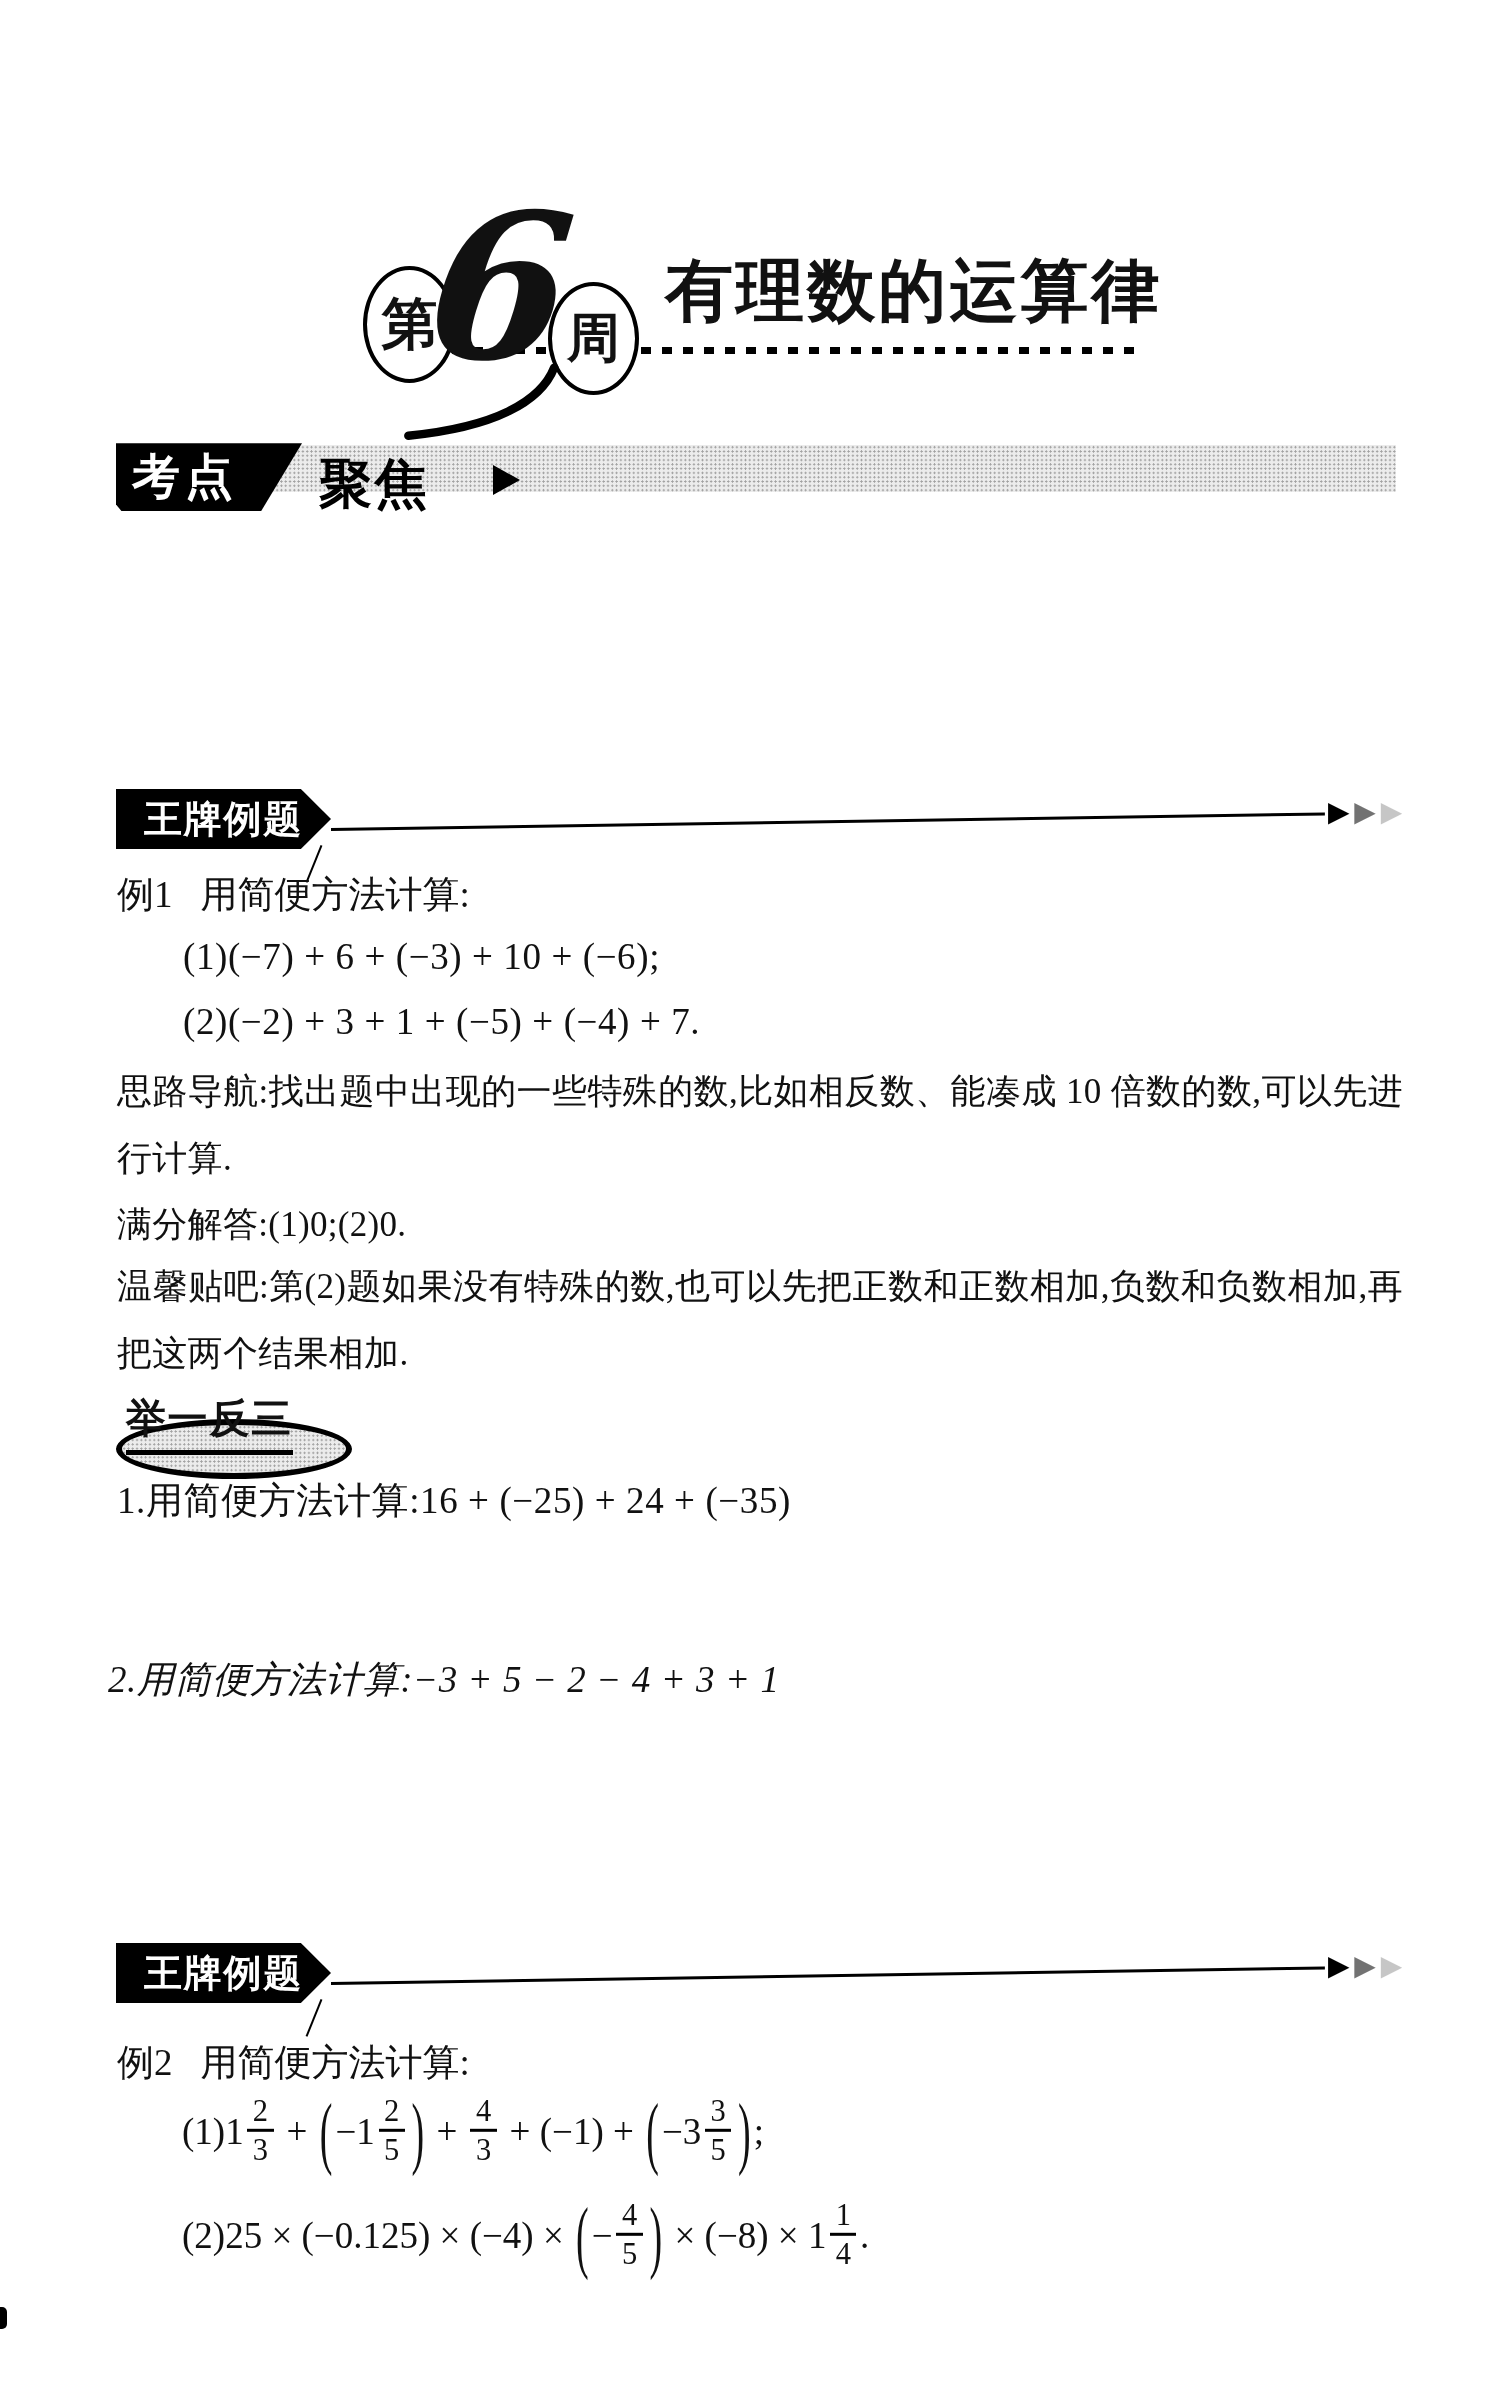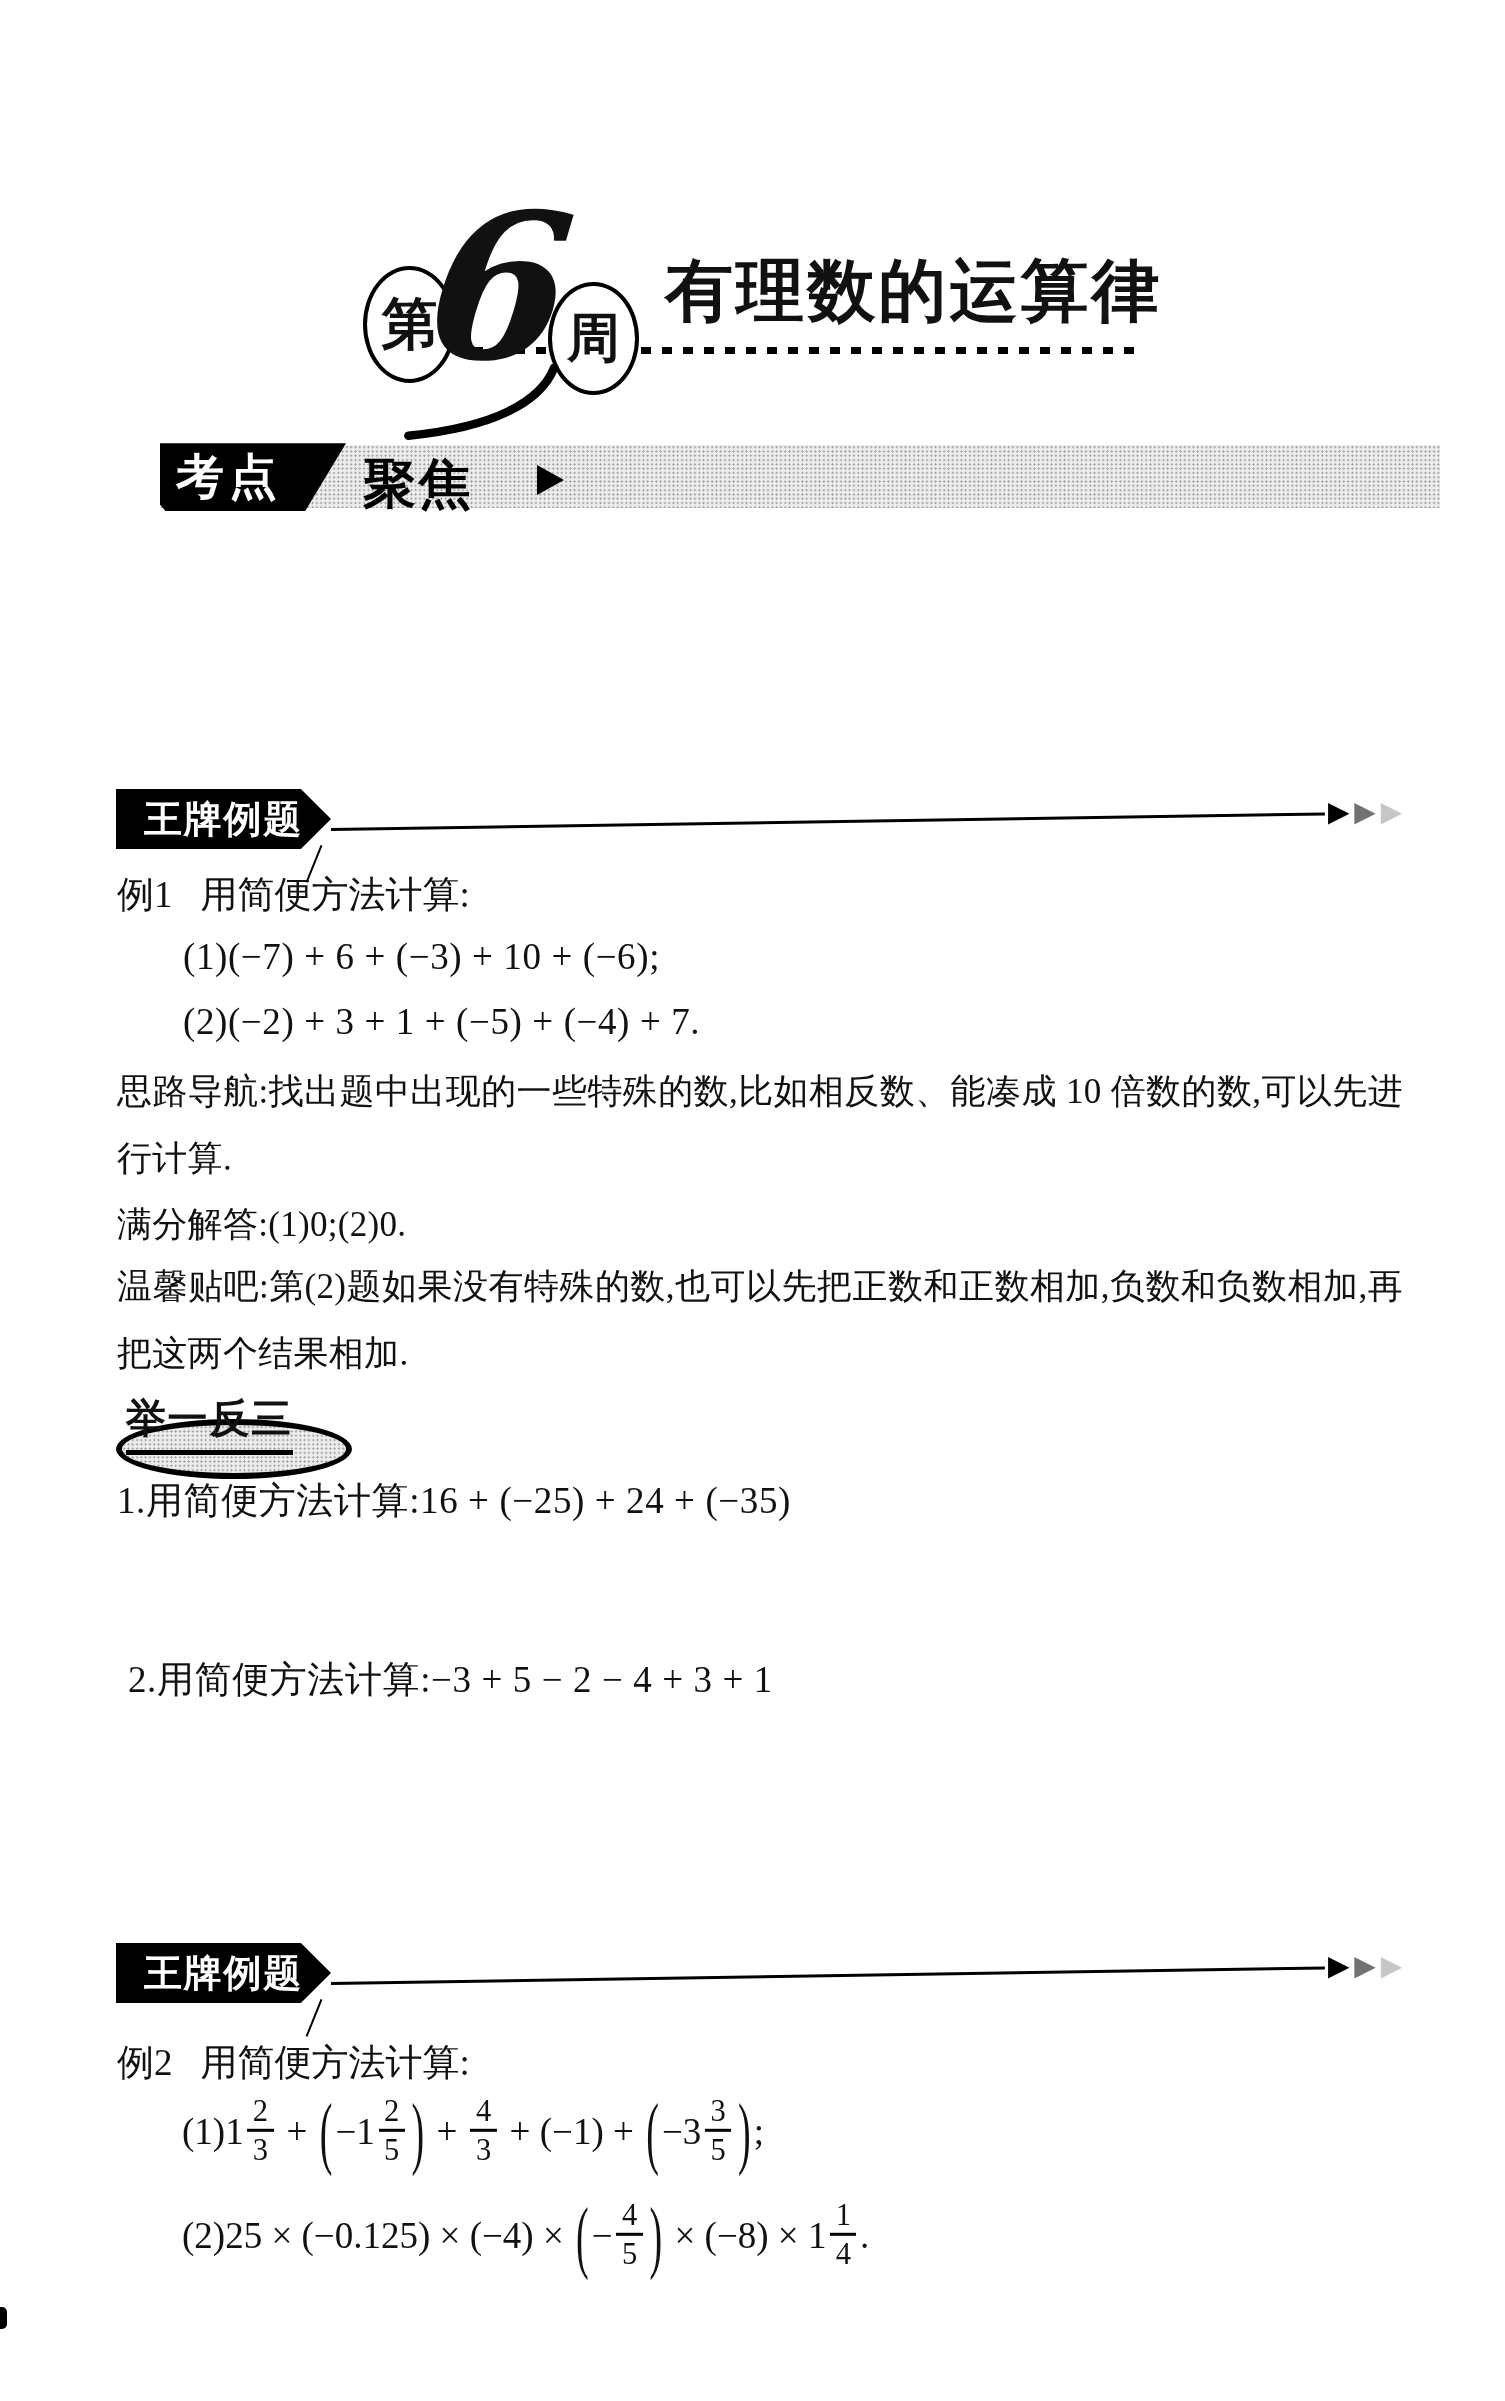--- a/index.html
+++ b/index.html
@@ -24,21 +24,21 @@
               font-weight:900;font-size:68px;letter-spacing:3.1px;white-space:nowrap;}
   .title-underline{position:absolute;left:89px;top:139px;width:687px;height:6.7px;
                    background:repeating-linear-gradient(to right,#000 0 9.8px,transparent 9.8px 21px);}
 
   
   .halftone{background-color:#ececec;
             background-image:radial-gradient(#a2a2a2 0.9px,transparent 1px);
             background-size:4.3px 4.3px;}
 
   
-  .focus-bar{position:absolute;top:445px;left:116px;width:1280px;height:63px;margin-left:44px;}
+  .focus-bar{position:absolute;top:445px;left:116px;width:1280px;height:47px;}
   .focus-label{position:absolute;left:0;top:-1.8px;height:68px;width:186px;background:#000;
                clip-path:polygon(0 0,100% 0,78% 100%,3% 100%,0 90%);
                display:flex;align-items:center;padding-left:16px;box-sizing:border-box;}
   .focus-label span{color:#fff;font-family:"Liberation Sans","DejaVu Sans",sans-serif;
                     font-weight:700;font-size:48px;letter-spacing:4.9px;}
   .focus-secondary{position:absolute;left:203px;top:3.7px;color:#000;
                    font-family:"Liberation Sans","DejaVu Sans",sans-serif;
                    font-weight:700;font-size:53px;letter-spacing:2.4px;}
   .focus-triangle{position:absolute;left:377px;top:19.5px;width:0;height:0;
                   border-left:27px solid #000;border-top:15.3px solid transparent;
@@ -154,21 +154,21 @@
   </div>
   <div class="para" style="top:1253px;">
     <span>温馨贴吧:</span><span>第(2)题如果没有特殊的数,也可以先把正数和正数相加,负数和负数相加,再把这两个结果相加.</span>
   </div>
 
   <div class="practice-wrap">
     <div class="practice-ellipse halftone"></div>
     <div class="practice-title">举一反三</div>
   </div>
   <div class="problem" style="top:1476px;left:117px;">1.用简便方法计算:16 + (−25) + 24 + (−35)</div>
-  <div class="problem" style="top:1655px;left:128px;">2.用简便方法计算:−3 + 5 − 2 − 4 + 3 + 1</div>
+  <div class="problem" style="top:1655px;left:108px;font-style:italic;">2.用简便方法计算:−3 + 5 − 2 − 4 + 3 + 1</div>
 
   <div class="banner" style="top:1943px;">
     <div class="banner-label">
       <span>王牌例题</span>
     </div>
     <div class="banner-slash"></div>
     <div class="banner-line"></div>
     <div class="banner-arrows">
       <span class="a1">▶</span>
       <span class="a2">▶</span>

